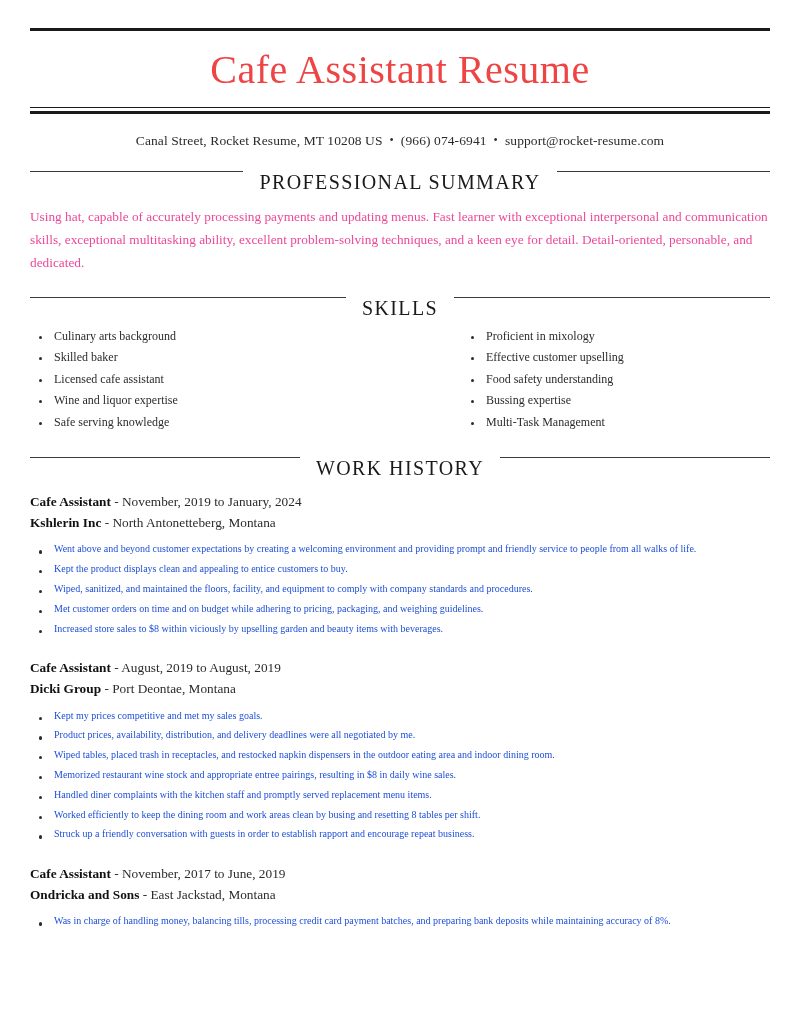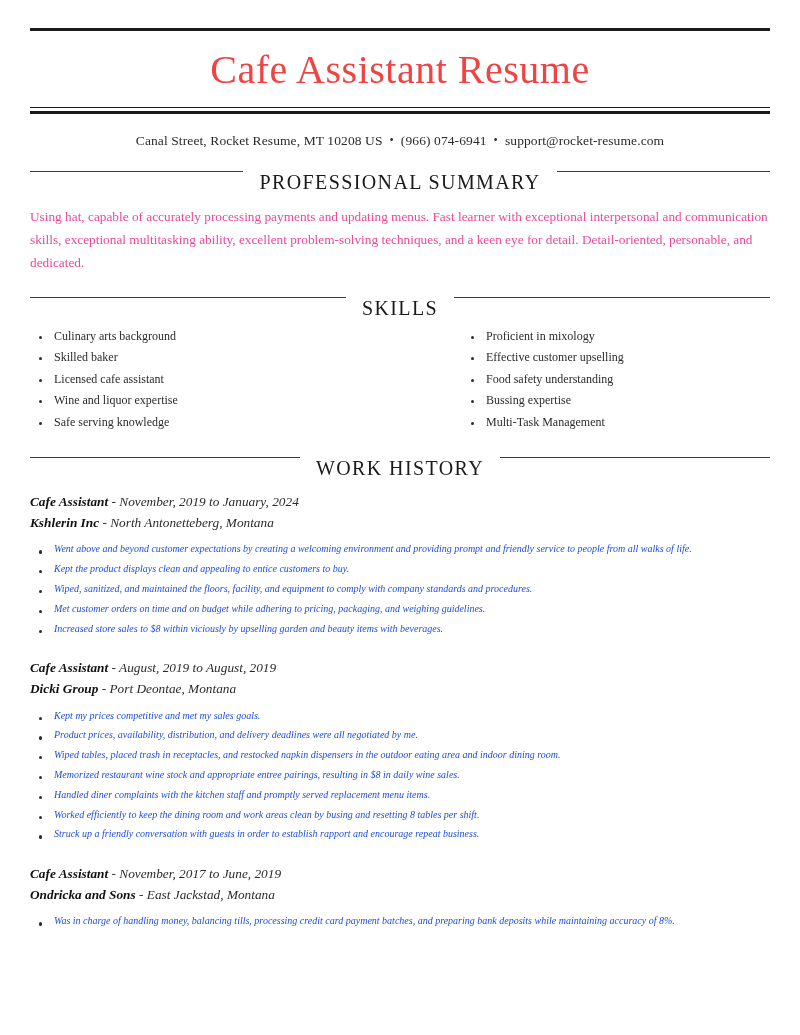--- a/index.html
+++ b/index.html
@@ -121,21 +121,21 @@
     position: absolute;
     left: 9px;
     top: 8px;
     width: 3.2px;
     height: 3.2px;
     background: #2b2b2b;
     border-radius: 50%;
   }
 
   
-  .job { padding-top: 12px; font-style: italic; }
+  .job { padding-top: 12px; }
   .job + .job { padding-top: 17px; }
   .job-line {
     font-size: 13.3px;
     line-height: 1.55;
     color: #2b2b2b;
   }
   .job-line .b {
     font-weight: 700;
     color: #111111;
   }

